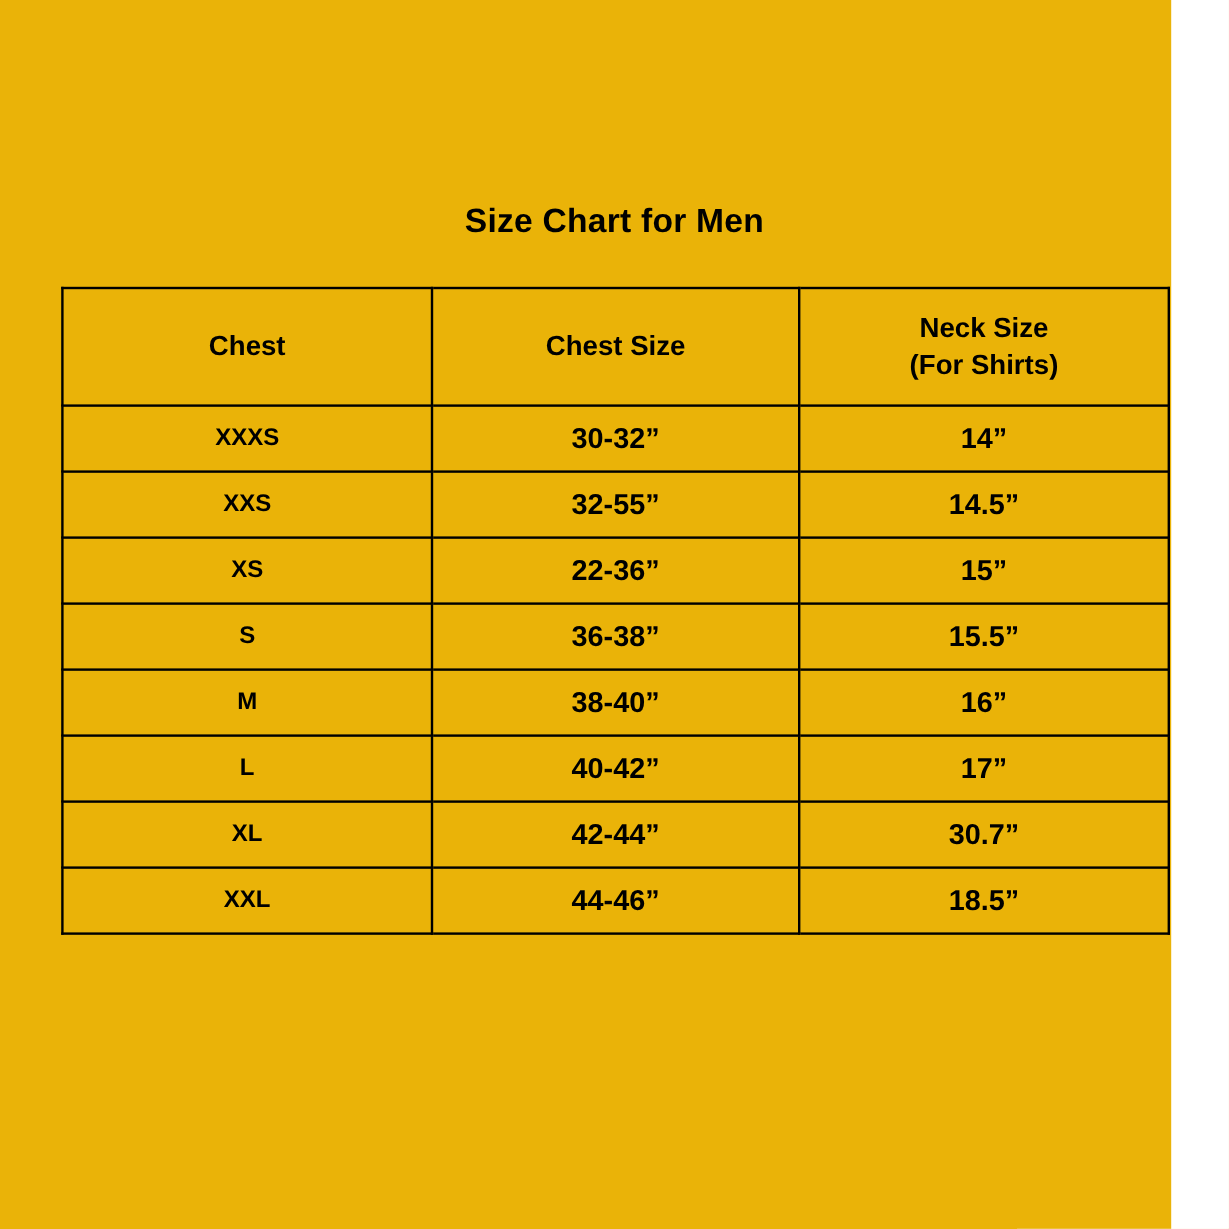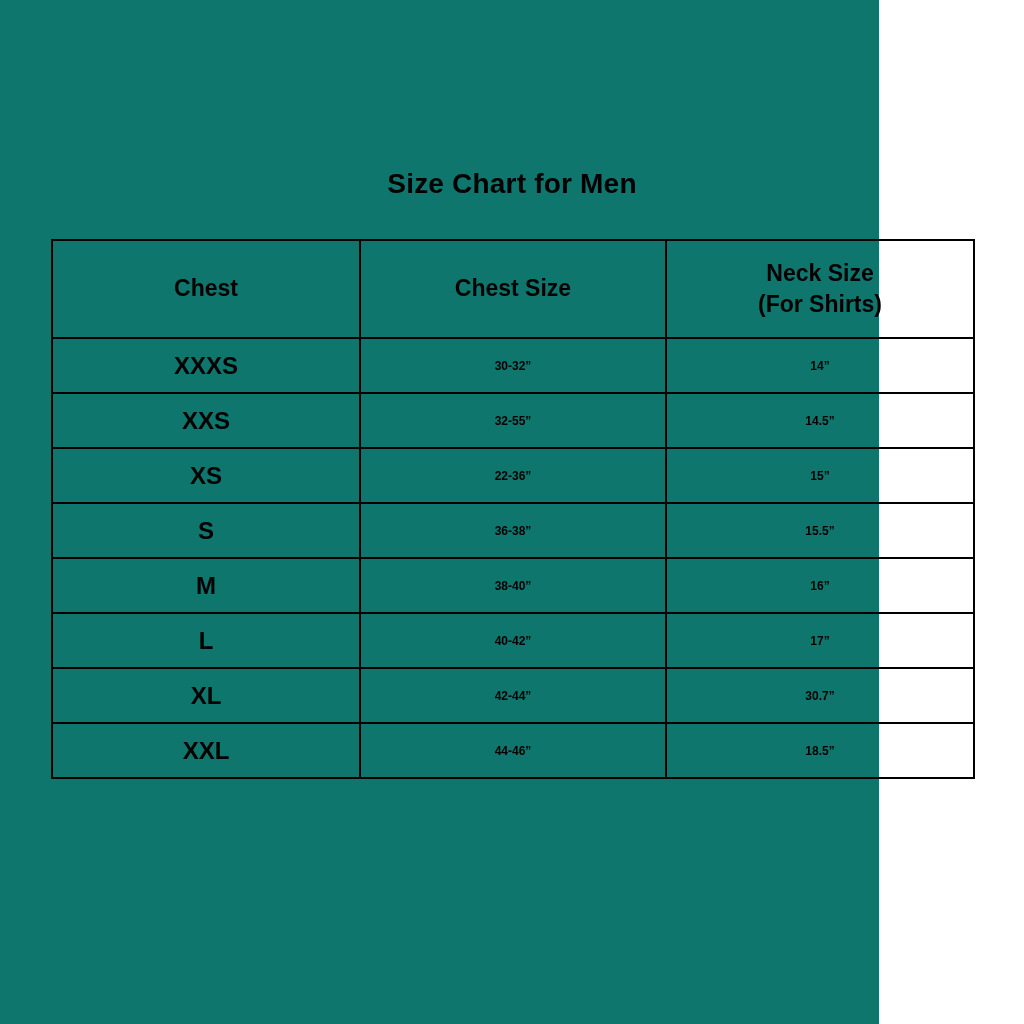--- a/index.html
+++ b/index.html
@@ -12,23 +12,23 @@
     height: 1024px;
     font-family: "Liberation Sans", sans-serif;
     color: #000000;
     position: relative;
     overflow: hidden;
   }
   .page {
     position: absolute;
     left: 0;
     top: 0;
-    width: 879px;
+    width: 976px;
     height: 1024px;
-    background: #0f766e;
+    background: #eab308;
   }
   .chart-title {
     position: absolute;
     left: 0;
     top: 168px;
     width: 1024px;
     text-align: center;
     font-size: 28px;
     font-weight: bold;
     letter-spacing: 0.2px;
@@ -60,24 +60,24 @@
     line-height: 1.35;
     padding: 0 6px;
   }
   .size-table thead th .sub {
     display: block;
     font-size: 23px;
     font-weight: bold;
   }
   .size-table tbody td {
     height: 53px;
-    font-size: 12px;
+    font-size: 24px;
     padding: 0 6px;
   }
-  .size-table tbody td.col-size { font-size: 24px; }
+  .size-table tbody td.col-size { font-size: 20px; }
 </style>
 </head>
 <body>
 
 <div class="page">
 
   <div class="chart-title">Size Chart for Men</div>
 
   <table class="size-table">
     <colgroup>

